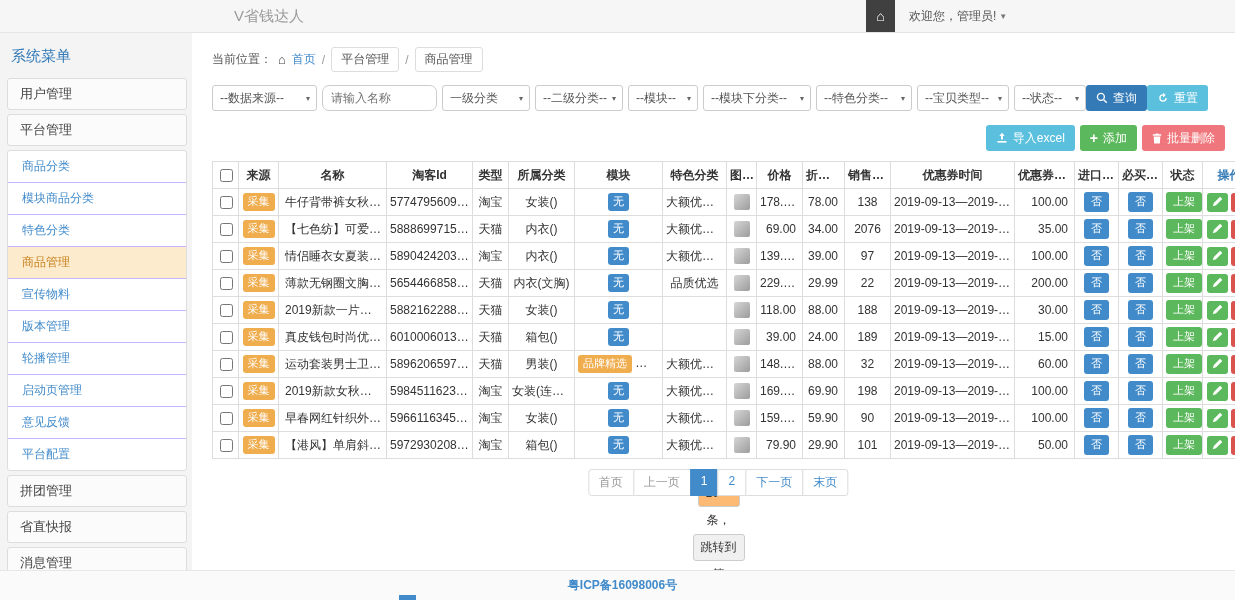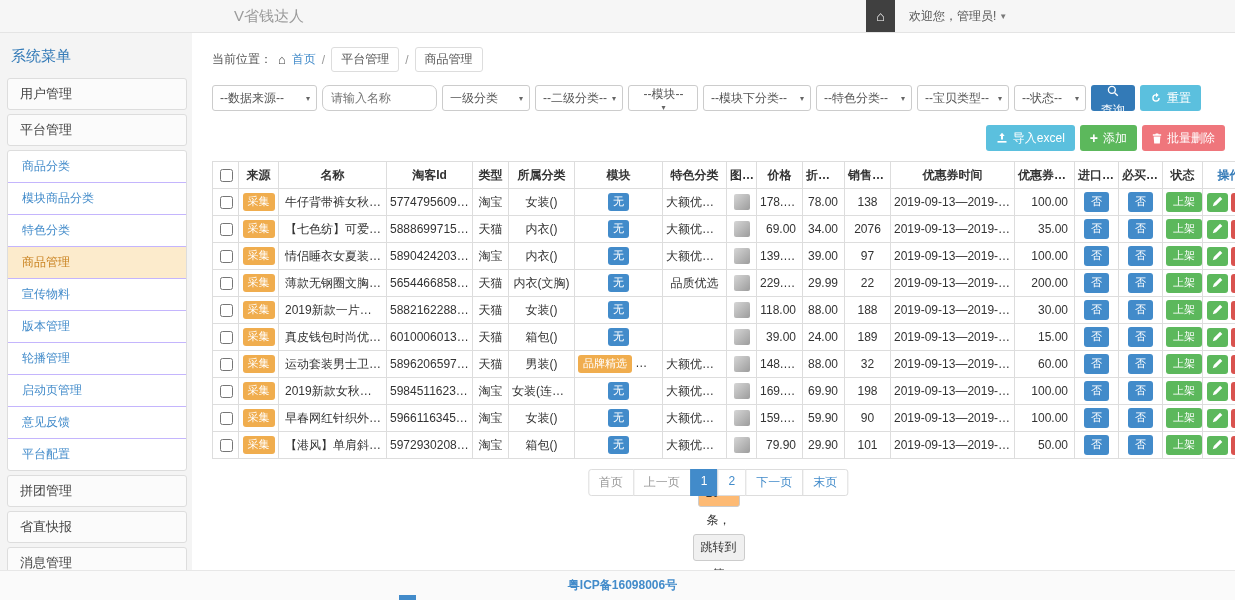--- a/index.html
+++ b/index.html
@@ -26,27 +26,27 @@
   .side-sub-item:first-child { border-top:none; }
   .side-sub-item.active { background:var(--active_bg); color:var(--active_text); }
   .main { flex:1; padding:14px 10px 0 20px; overflow:hidden; }
   
   .breadcrumb { display:flex; align-items:center; gap:6px; color:#555; margin-bottom:13px; }
   .crumb-home-icon { color:#444; font-size:13px; }
   .crumb-link { color:var(--link); cursor:pointer; text-decoration:none; }
   .sep { color:#999; }
   .crumb-chip { border:1px solid #ddd; border-radius:3px; background:#fff; padding:3px 9px; color:#555; cursor:pointer; }
   
-  .filter-bar { display:flex; align-items:center; gap:5px; margin-bottom:14px; }
+  .filter-bar { display:flex; align-items:center; margin-bottom:14px; }
   .fields { display:flex; align-items:center; gap:5px; }
   .fselect { height:26px; border:1px solid #ccc; border-radius:3px; background:#fff; display:flex; align-items:center; justify-content:space-between; padding:0 6px 0 7px; color:#555; cursor:pointer; flex:none; }
   .fselect .car, .mini-select .car { font-size:8px; color:#666; }
   .finput { height:26px; border:1px solid #ccc; border-radius:3px; padding:0 8px; font-size:12px; color:#555; flex:none; font-family:inherit; }
   .btn { height:26px; border:none; border-radius:3px; color:#fff; font-size:12px; padding:0 10px; display:inline-flex; align-items:center; gap:5px; cursor:pointer; font-family:inherit; flex:none; }
-  .btn-primary { background:var(--primary);flex-direction:column; }
+  .btn-primary { background:var(--primary); }
   .btn-info { background:var(--info); }
   .btn-success { background:var(--success); }
   .btn-danger { background:var(--danger_soft); }
   .bicon { display:inline-flex; align-items:center; }
   .plus { font-weight:bold; font-size:14px; line-height:1; }
   .toolbar { display:flex; justify-content:flex-end; gap:5px; margin-bottom:10px; }
   
   .grid { width:100%; border-collapse:collapse; table-layout:fixed; }
   .grid th, .grid td { border:1px solid #ddd; padding:3px 3px; text-align:center; white-space:nowrap; overflow:hidden; text-overflow:ellipsis; height:27px; font-size:12px; }
   .grid th { font-weight:bold; color:#333; background:#fff; }
@@ -139,21 +139,21 @@
           </div>
           <input class="finput" placeholder="请输入名称" style="width: 115px; border-radius: 7px;">
           <div class="fselect" style="width: 88px;">
             <span>一级分类</span>
             <span class="car">▾</span>
           </div>
           <div class="fselect" style="width: 88px;">
             <span>--二级分类--</span>
             <span class="car">▾</span>
           </div>
-          <div class="fselect" style="width: 70px; flex-direction: column;">
+          <div class="fselect" style="width: 70px;">
             <span>--模块--</span>
             <span class="car">▾</span>
           </div>
           <div class="fselect" style="width: 108px;">
             <span>--模块下分类--</span>
             <span class="car">▾</span>
           </div>
           <div class="fselect" style="width: 96px;">
             <span>--特色分类--</span>
             <span class="car">▾</span>

